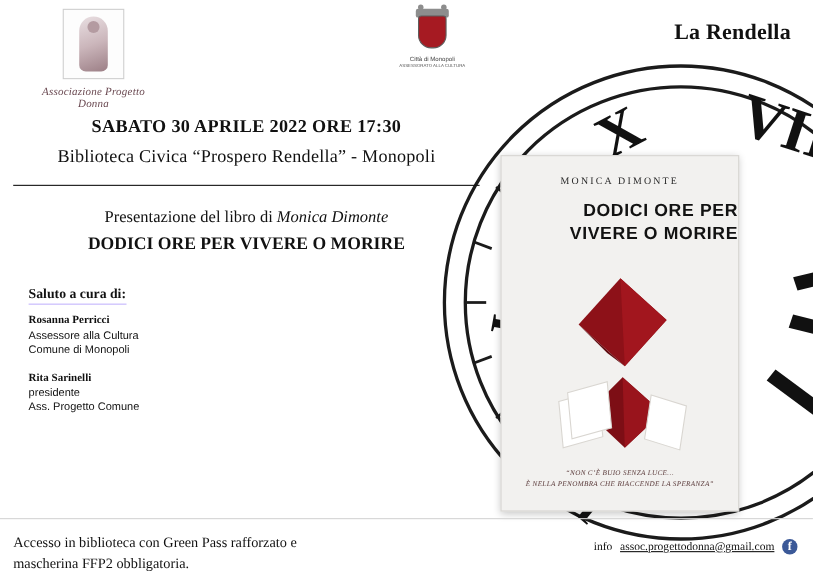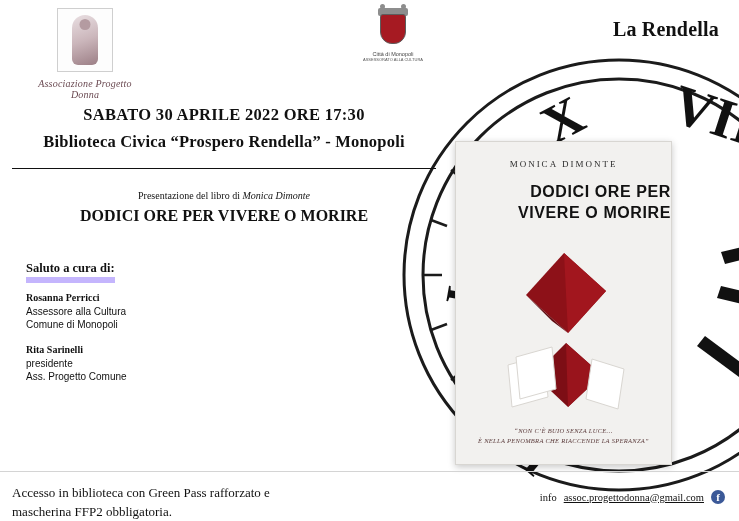--- a/index.html
+++ b/index.html
@@ -152,21 +152,21 @@
   }
   .headline .l1 {
     font-family: "Liberation Serif", serif;
     font-weight: bold;
     font-size: 16.5px;
     text-align: center;
     letter-spacing: .3px;
   }
   .headline .l2 {
     font-family: "Liberation Serif", serif;
-    font-weight: bold;
+    font-weight: normal;
     font-size: 16.5px;
     text-align: center;
     margin-top: 7px;
     letter-spacing: .2px;
   }
   .rule {
     position: absolute;
     left: 12px;
     top: 168px;
     width: 424px;
@@ -176,21 +176,21 @@
 
   .presentation {
     position: absolute;
     left: 14px;
     top: 190px;
     width: 420px;
     text-align: center;
   }
   .presentation .p1 {
     font-family: "Liberation Serif", serif;
-    font-size: 10px;
+    font-size: 15px;
   }
   .presentation .p1 em {
     font-style: italic;
   }
   .presentation .p2 {
     font-family: "Liberation Serif", serif;
     font-weight: bold;
     font-size: 16px;
     margin-top: 6px;
   }
@@ -203,21 +203,21 @@
     width: 424px;
     display: flex;
   }
   .col-left  { width: 192px; padding-left: 12px; box-sizing: border-box; }
   .col-right { width: 232px; text-align: center; }
 
   .sec-title {
     font-family: "Liberation Serif", serif;
     font-weight: bold;
     font-size: 12.5px;
-    border-bottom: 6px solid #c4b5fd;
+    border-bottom: 1px solid #c4b5fd;
     display: inline-block;
     padding-bottom: 1px;
     margin-bottom: 9px;
   }
   .person {
     font-family: "Liberation Serif", serif;
     font-weight: bold;
     font-size: 10px;
     line-height: 1.28;
   }

